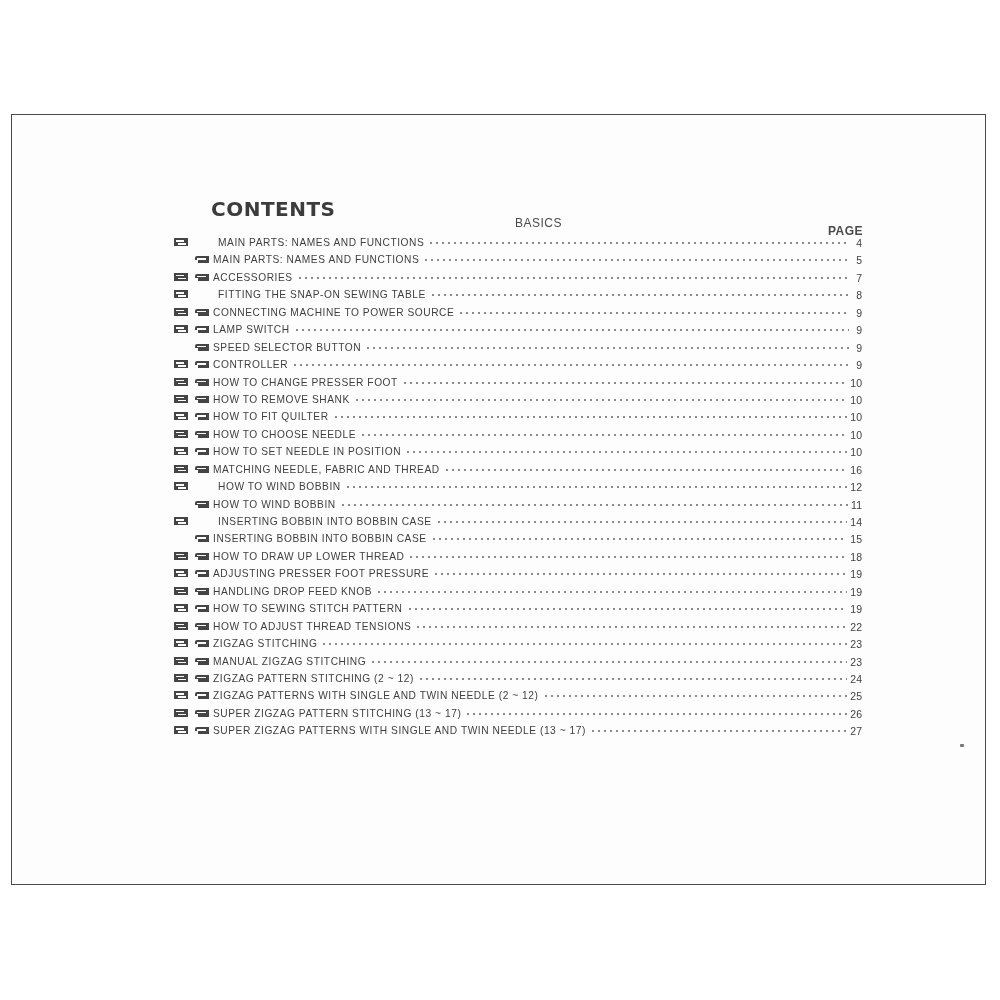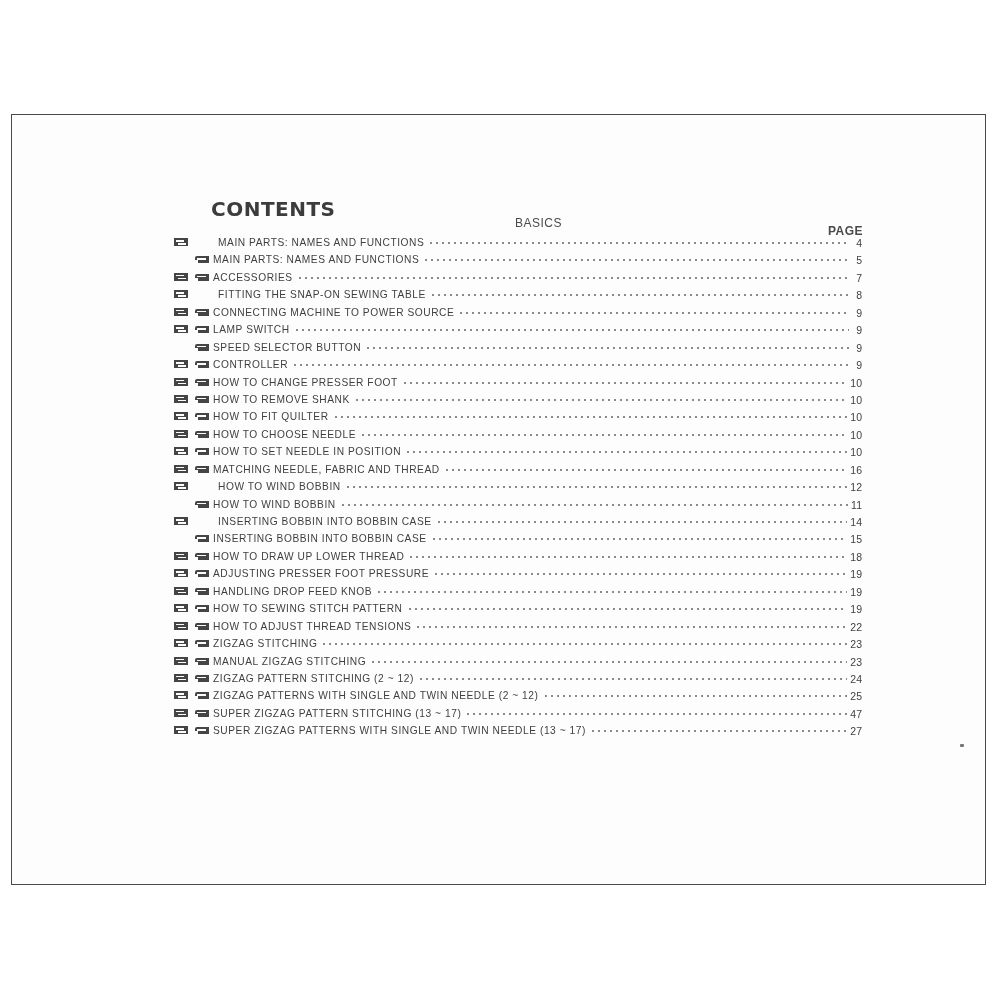--- a/index.html
+++ b/index.html
@@ -462,21 +462,21 @@
     </div>
     <div class="row">
       <span class="icon-slot-a">
         <span class="ic-a"></span>
       </span>
       <span class="icon-slot-b">
         <span class="ic-b"></span>
       </span>
       <span class="label">SUPER ZIGZAG PATTERN STITCHING (13 ~ 17)</span>
       <span class="leader"></span>
-      <span class="pg">47</span>
+      <span class="pg">26</span>
     </div>
     <div class="row">
       <span class="icon-slot-a">
         <span class="ic-a"></span>
       </span>
       <span class="icon-slot-b">
         <span class="ic-b"></span>
       </span>
       <span class="label">SUPER ZIGZAG PATTERNS WITH SINGLE AND TWIN NEEDLE (13 ~ 17)</span>
       <span class="leader"></span>

